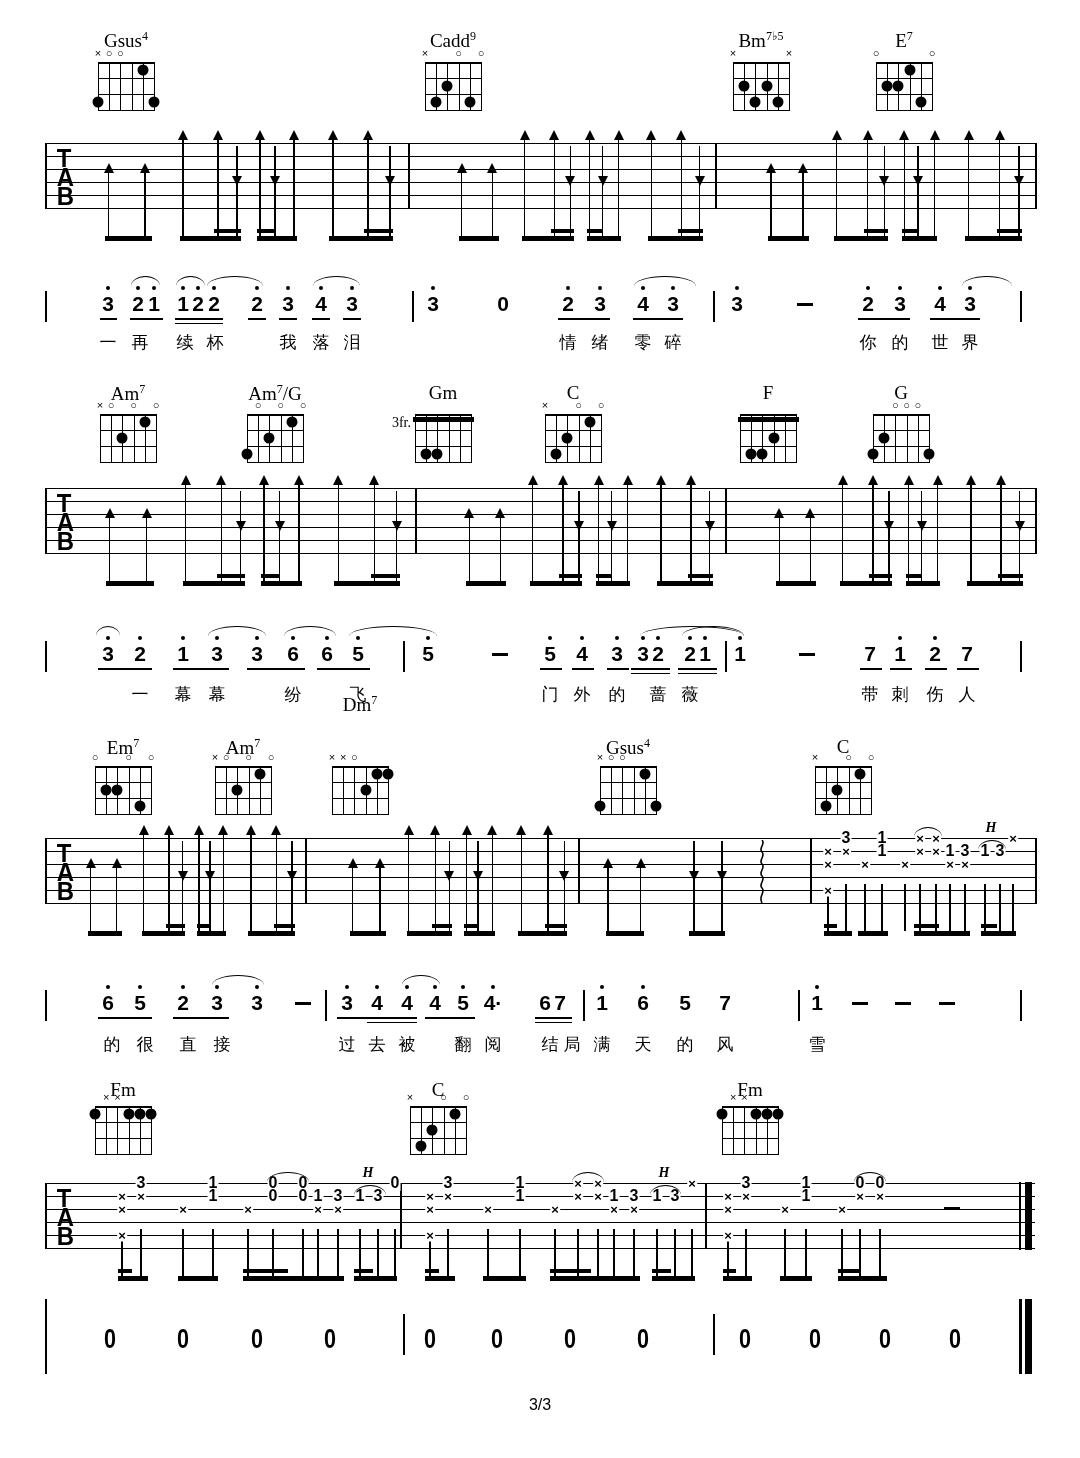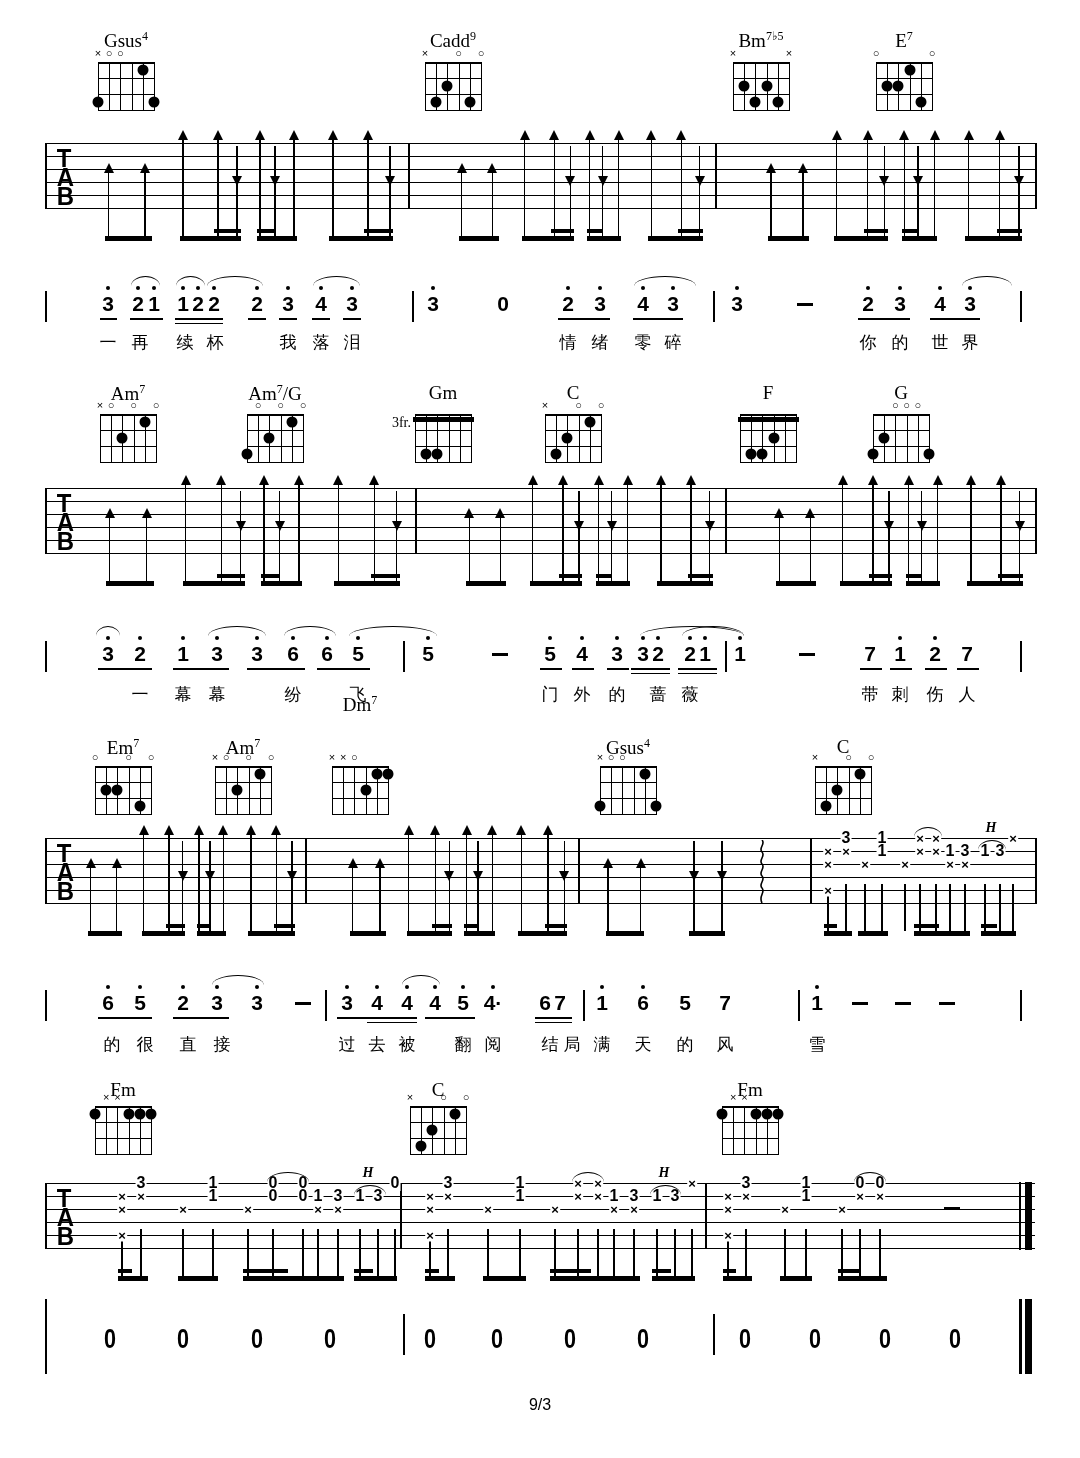--- a/index.html
+++ b/index.html
@@ -24,21 +24,21 @@
   .jarc,.tarc{border:solid #000;border-width:1.7px 0 0 0;border-radius:50% 50% 0 0/100% 100% 0 0;height:9px;background:transparent;}
   .lyr{font-size:17px;line-height:1;transform:translateX(-50%);white-space:nowrap;}
   .zero{font-size:27px;font-weight:bold;line-height:1;transform:translateX(-50%) scaleX(.8);}
   .hlabel{font-family:"Liberation Serif",serif;font-style:italic;font-weight:bold;font-size:14px;line-height:1;transform:translateX(-50%);}
   .pagenum{position:absolute;left:540px;top:1396px;font-size:16px;transform:translateX(-50%);}
 </style>
 </head>
 <body>
 
 <div id="sheet">
-  <span class="pagenum">9/3</span>
+  <span class="pagenum">3/3</span>
 <div class="a chord-label" style="left: 126px; top: 30px;">Gsus<sup>4</sup></div>
     <div class="a marker" style="left: 98px; top: 48px;">×</div>
     <div class="a marker" style="left: 109.2px; top: 48px;">○</div>
     <div class="a marker" style="left: 120.4px; top: 48px;">○</div>
     <div class="a gline" style="left: 98px; top: 62px; width: 1px; height: 48px;"></div>
     <div class="a gline" style="left: 109.2px; top: 62px; width: 1px; height: 48px;"></div>
     <div class="a gline" style="left: 120.4px; top: 62px; width: 1px; height: 48px;"></div>
     <div class="a gline" style="left: 131.6px; top: 62px; width: 1px; height: 48px;"></div>
     <div class="a gline" style="left: 142.8px; top: 62px; width: 1px; height: 48px;"></div>
     <div class="a gline" style="left: 154px; top: 62px; width: 1px; height: 48px;"></div>

